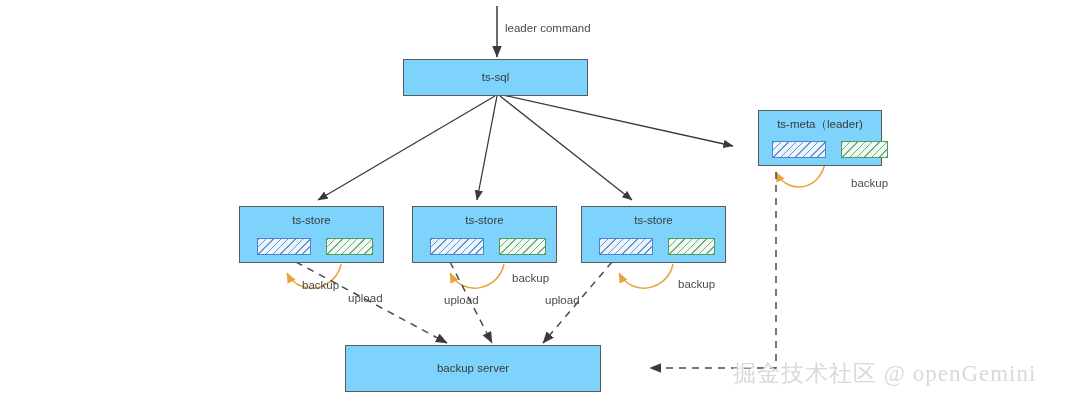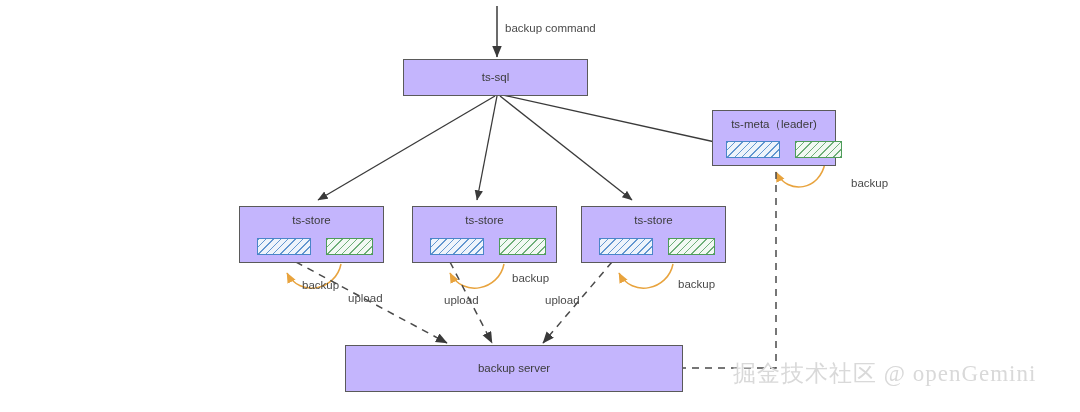--- a/index.html
+++ b/index.html
@@ -18,21 +18,21 @@
   svg.layer {
     position: absolute;
     left: 0;
     top: 0;
     width: 1080px;
     height: 412px;
   }
   .node-box {
     position: absolute;
     border: 1.6px solid #5a5a5a;
-    background: #c4b5fd;
+    background: #7dd3fc;
     box-sizing: border-box;
   }
   .node-title {
     position: absolute;
     left: 0;
     right: 0;
     text-align: center;
     color: #3b3b3b;
     font-size: 11.5px;
     white-space: nowrap;
@@ -144,31 +144,31 @@
     <div class="chip chip-blue" style="left:17px; top:31px; width:54px; height:17px;"></div>
     <div class="chip chip-green" style="left:86px; top:31px; width:47px; height:17px;"></div>
   </div>
 
   <div class="node-box" style="left:581px; top:206px; width:145px; height:57px;">
     <div class="node-title" style="top:7px;">ts-store</div>
     <div class="chip chip-blue" style="left:17px; top:31px; width:54px; height:17px;"></div>
     <div class="chip chip-green" style="left:86px; top:31px; width:47px; height:17px;"></div>
   </div>
 
-  <div class="node-box" style="left:712px; top:110px; width:124px; height:56px;">
+  <div class="node-box" style="left:758px; top:110px; width:124px; height:56px;">
     <div class="node-title" style="top:6px;">ts-meta（leader)</div>
     <div class="chip chip-blue" style="left:13px; top:30px; width:54px; height:17px;"></div>
     <div class="chip chip-green" style="left:82px; top:30px; width:47px; height:17px;"></div>
   </div>
 
-  <div class="node-box" style="left:345px; top:345px; width:338px; height:47px;">
+  <div class="node-box" style="left:345px; top:345px; width:256px; height:47px;">
     <div class="node-title" style="top:16px;">backup server</div>
   </div>
 
-  <div class="edge-label" style="left:505px; top:22px;">backup command</div>
+  <div class="edge-label" style="left:505px; top:22px;">leader command</div>
 
   <div class="edge-label orange" style="left:274px; top:279px;">backup</div>
   <div class="edge-label orange" style="left:484px; top:272px;">backup</div>
   <div class="edge-label orange" style="left:650px; top:278px;">backup</div>
   <div class="edge-label orange" style="left:823px; top:177px;">backup</div>
 
   <div class="edge-label" style="left:348px; top:292px;">upload</div>
   <div class="edge-label" style="left:444px; top:294px;">upload</div>
   <div class="edge-label" style="left:545px; top:294px;">upload</div>
 

